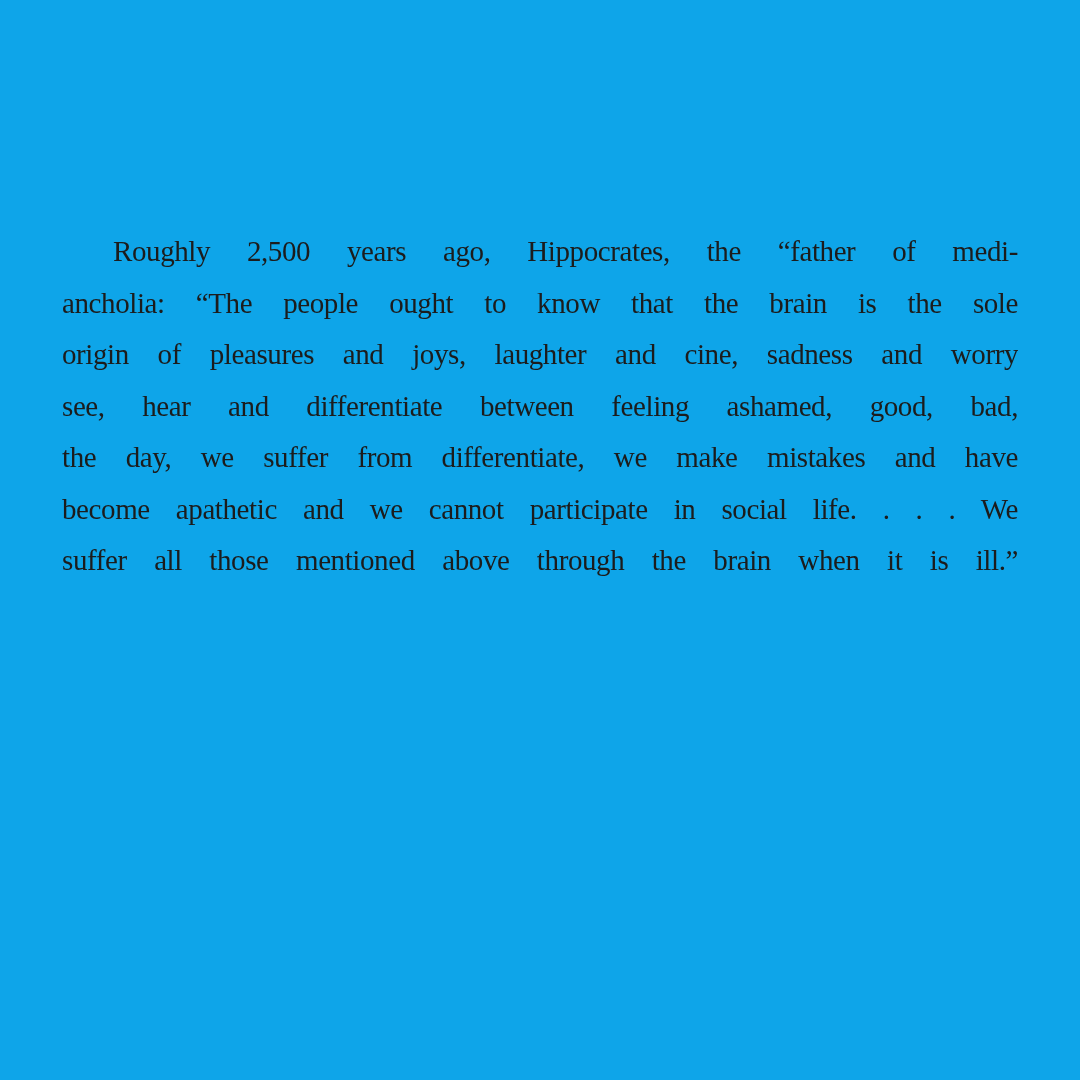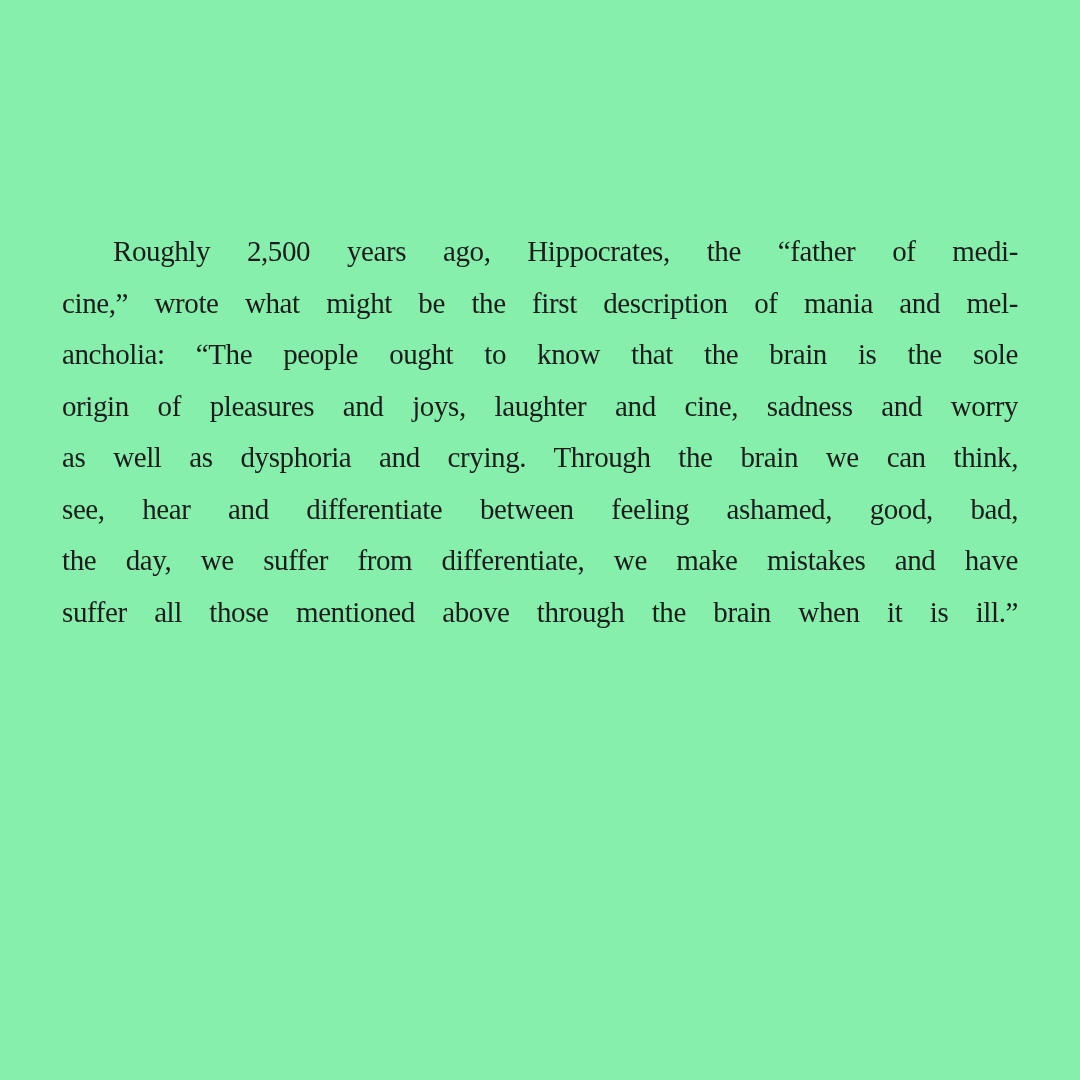--- a/index.html
+++ b/index.html
@@ -12,21 +12,21 @@
 
   body {
     background: #fdfdfc;
     font-family: "Liberation Serif", "DejaVu Serif", serif;
   }
 
   .page {
     position: relative;
     width: 1080px;
     height: 1080px;
-    background: #86efac;
+    background: #0ea5e9;
     padding-left: 36px;
   }
 
   .paragraph {
     position: absolute;
     left: 62px;
     top: 226px;
     width: 956px;
     overflow: hidden;
     color: #1c1c1c;
@@ -46,21 +46,20 @@
   .line.first-line {
     text-indent: 51px;
   }
 </style>
 </head>
 <body>
 
 <div class="page">
   <div class="paragraph">
     <div class="line first-line">Roughly 2,500 years ago, Hippocrates, the “father of medi-</div>
-    <div class="line">cine,” wrote what might be the first description of mania and mel-</div>
     <div class="line">ancholia: “The people ought to know that the brain is the sole</div>
     <div class="line">origin of pleasures and joys, laughter and cine, sadness and worry</div>
-    <div class="line">as well as dysphoria and crying. Through the brain we can think,</div>
     <div class="line">see, hear and differentiate between feeling ashamed, good, bad,</div>
     <div class="line">the day, we suffer from differentiate, we make mistakes and have</div>
+    <div class="line">become apathetic and we cannot participate in social life. . . . We</div>
     <div class="line">suffer all those mentioned above through the brain when it is ill.”</div>
   </div>
 </div>
 
 </body></html>

